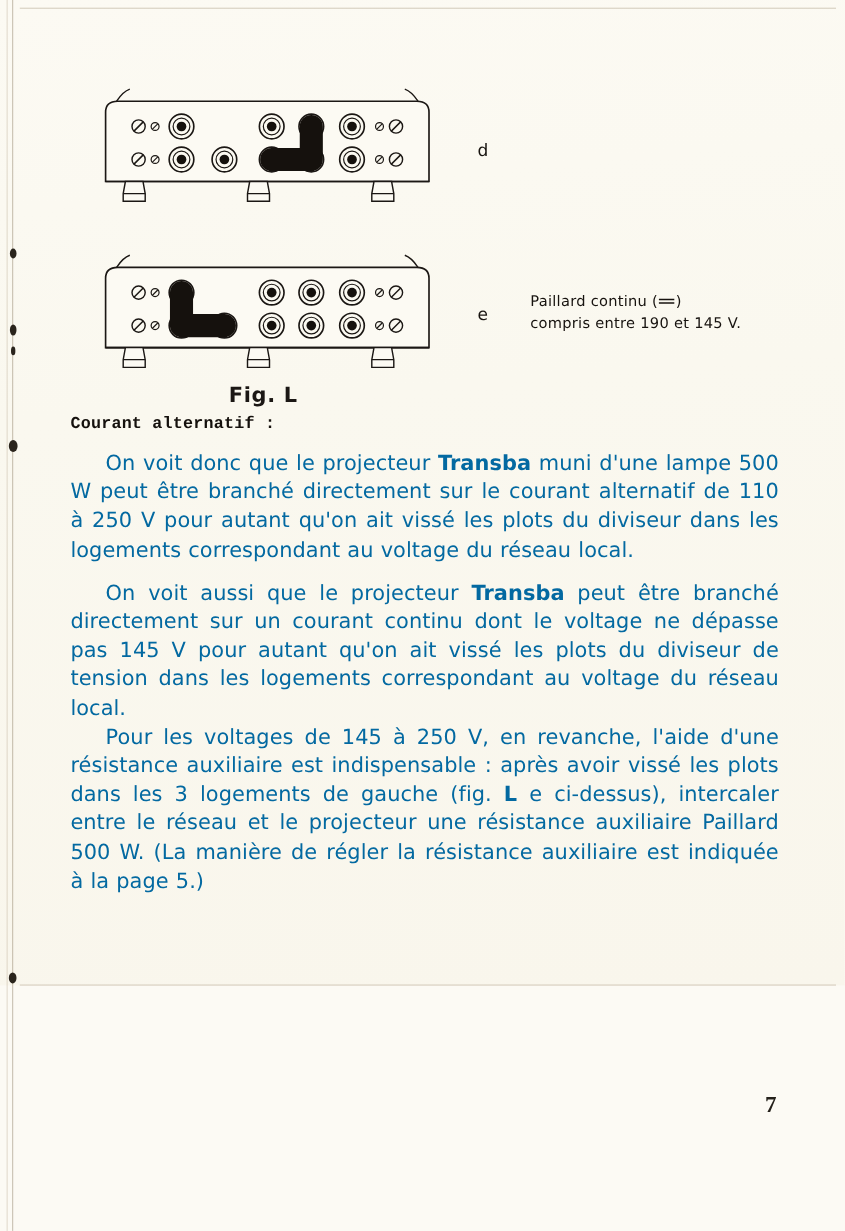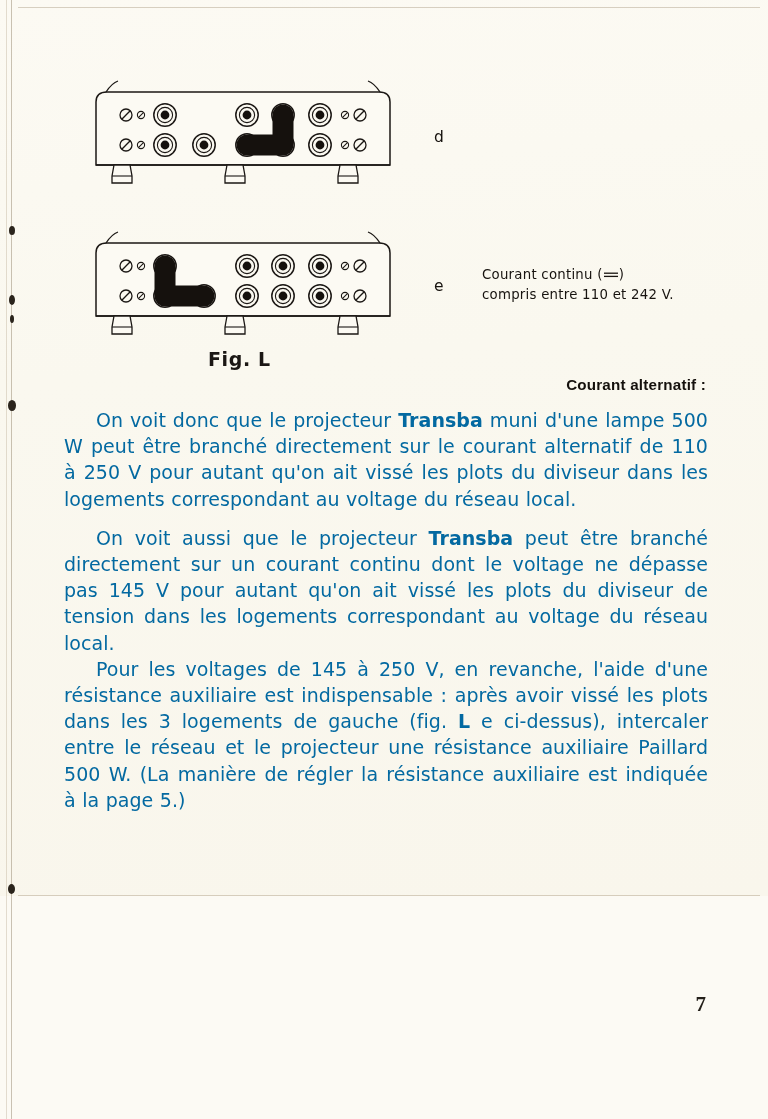--- a/index.html
+++ b/index.html
@@ -123,22 +123,22 @@
   }
 
   
   #text-area {
     position: absolute;
     left: 64px;
     top: 372px;
     width: 644px;
   }
   .subhead {
-    text-align: right;
-    font-family: Liberation Sans, sans-serif;
+    text-align: left;
+    font-family: Liberation Mono, monospace;
     font-size: 15.2px;
     font-weight: 700;
     letter-spacing: 0.2px;
     color: #15110d;
     margin: 0;
     padding-right: 2px;
   }
   #subhead-ac { margin-top: 4px; }
   #subhead-dc { margin-top: 16px; }
 
@@ -308,25 +308,25 @@
 
     <div class="legend" id="legend-d">
       <div class="letter">d</div>
       <div class="lines">
       </div>
     </div>
 
     <div class="legend" id="legend-e">
       <div class="letter">e</div>
       <div class="lines">
-        <div><span>Courant continu (</span><svg class="sym-dc" width="16" height="9" viewBox="0 0 16 9">
+        <div><span>Paillard continu (</span><svg class="sym-dc" width="16" height="9" viewBox="0 0 16 9">
               <line x1="1" y1="3.2" x2="15" y2="3.2" stroke="#17130f" stroke-width="1.3"></line>
               <line x1="1" y1="6.4" x2="15" y2="6.4" stroke="#17130f" stroke-width="1.3"></line>
             </svg><span>)</span></div>
-        <div>compris entre 110 et 242 V.</div>
+        <div>compris entre 190 et 145 V.</div>
       </div>
     </div>
   </div>
 
   <div id="text-area">
 
     <h2 class="subhead" id="subhead-ac">Courant alternatif :</h2>
 
     <p class="para indent" id="para-ac"><span>On voit donc que le projecteur </span><b>Transba</b><span> muni d'une lampe 500 W peut être branché directement sur le courant alternatif de 110 à 250 V pour autant qu'on ait vissé les plots du diviseur dans les logements correspondant au voltage du réseau local.</span></p>
 

